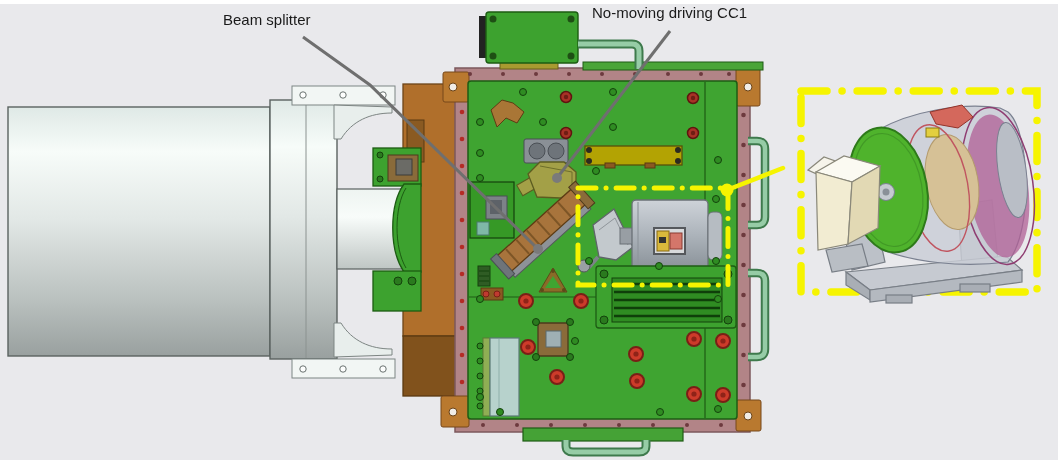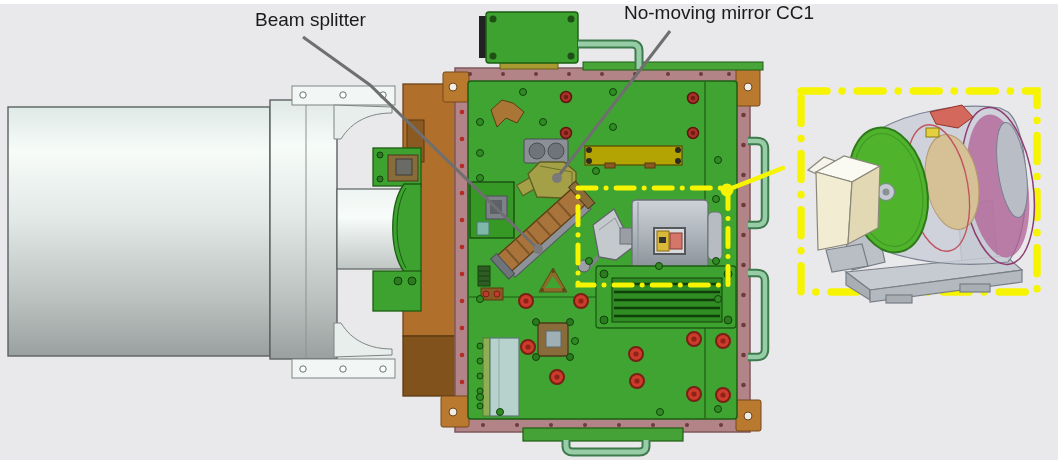--- a/index.html
+++ b/index.html
@@ -1,20 +1,20 @@
 <!DOCTYPE html>
 <html style="--page-bg: #ffffff; --figure-bg: #e9e9ec; --panel-green: #3fa431; --panel-green-dark: #1e5c14; --frame-mauve: #b28487; --frame-mauve-dark: #7c585c; --copper-brown: #b06f2b; --copper-brown-dark: #6d4417; --highlight-yellow: #f6f400; --leader-gray: #6f6f6f; --label-text: #1a1a1a; --handle-green: #96cca6; --handle-green-dark: #3e7a4c; --screw-red: #cd3b2a; --mirror-disc-green: #4fb32c; --olive-mount: #a3a047; --motor-gray: #aeb5bc; --cream-mirror: #f2ecd2; --magenta-coil: #b05f95; --tan-core: #d6c196;"><head>
 <meta charset="utf-8">
 <style>
   html,body{margin:0;padding:0;background:var(--page-bg,#fff);}
   .stage{position:relative;width:1058px;height:468px;background:var(--page-bg,#fff);
          font-family:"Liberation Sans",sans-serif;overflow:hidden;}
   .stage svg{position:absolute;left:0;top:0;}
-  .callout{position:absolute;color:var(--label-text,#1a1a1a);font-size:19px;line-height:21px;
-           white-space:nowrap;margin-left:32px;}
+  .callout{position:absolute;color:var(--label-text,#1a1a1a);font-size:15px;line-height:21px;
+           white-space:nowrap;}
   .callout.center{text-align:center;white-space:normal;}
 </style>
 </head>
 <body>
 
 <div class="stage">
 
 <svg width="1058" height="468" viewBox="0 0 1058 468">
   <defs>
     <linearGradient id="tubeGrad" x1="0" y1="0" x2="0" y2="1">
@@ -403,15 +403,15 @@
 
   <g>
     <polyline points="303,37 370,85 538,249" fill="none" style="stroke:var(--leader-gray)" stroke-width="3"></polyline>
     <circle cx="538" cy="249" r="5" fill="#7a7a7a"></circle>
     <line x1="670" y1="31" x2="557" y2="178" style="stroke:var(--leader-gray)" stroke-width="3"></line>
     <circle cx="557" cy="178" r="5" fill="#7a7a7a"></circle>
   </g>
 </svg>
 
 <div class="callout" style="left:223px;top:9px;">Beam splitter</div>
-<div class="callout" style="left:592px;top:2px;">No-moving mirror CC1</div>
+<div class="callout" style="left:592px;top:2px;">No-moving driving CC1</div>
 
 </div>
 
 </body></html>

